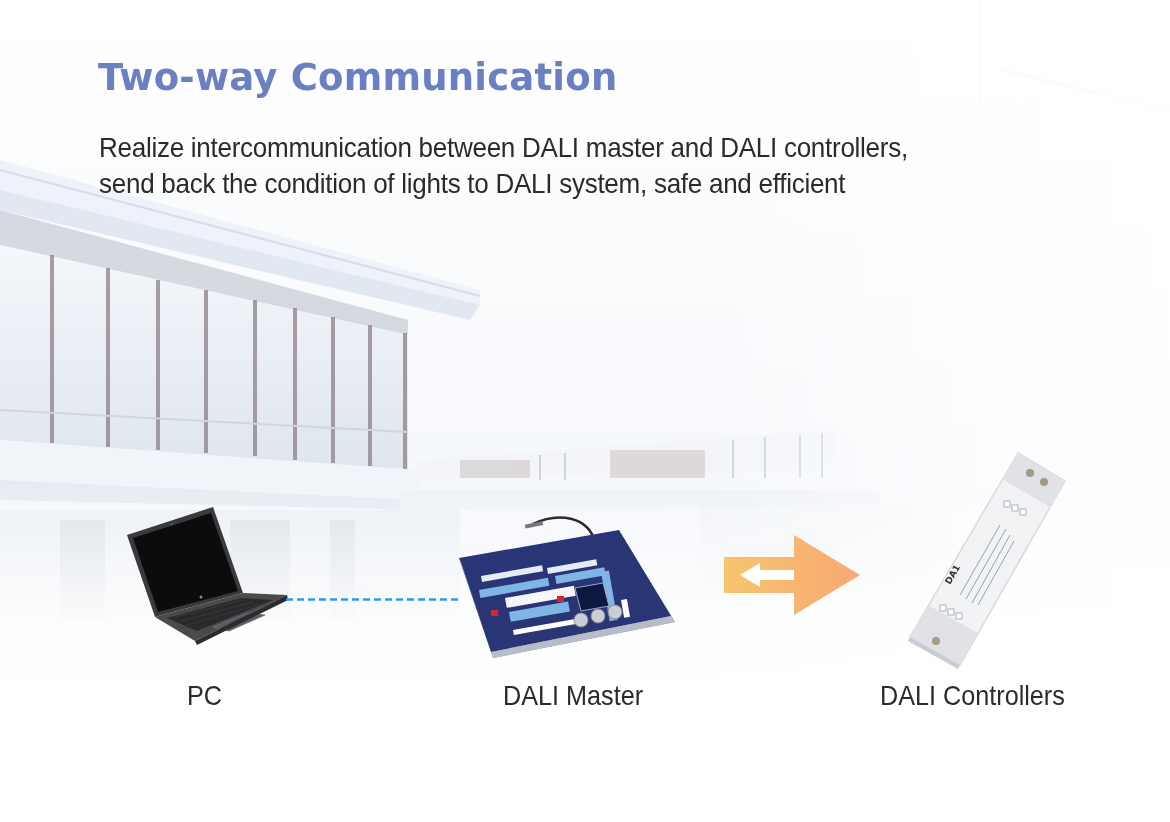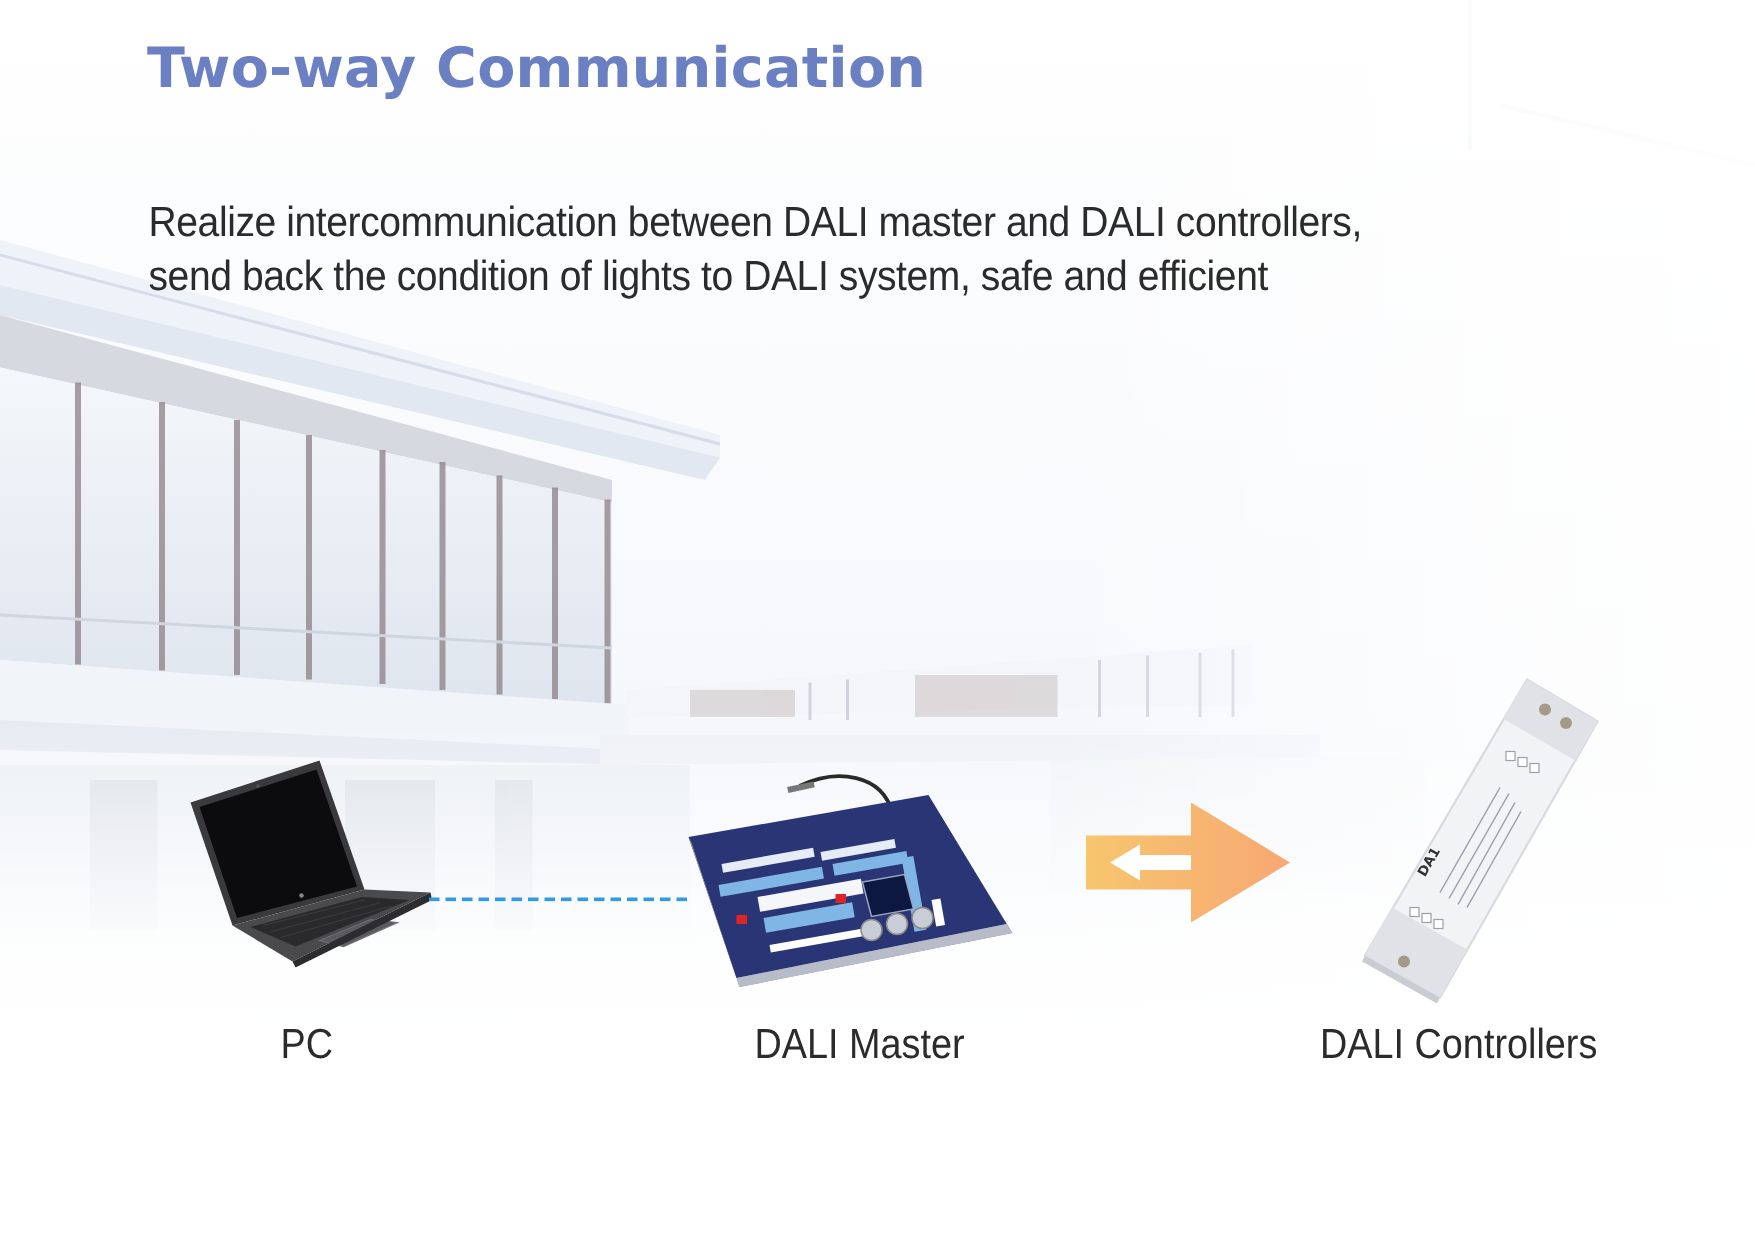--- a/index.html
+++ b/index.html
@@ -7,21 +7,21 @@
     .page { position:relative; width:1170px; height:822px; overflow:hidden; background:#ffffff; }
 
     
     .bg { position:absolute; left:0; top:0; width:1170px; height:822px; }
     .bg-fade { position:absolute; left:0; top:0; width:1170px; height:822px;
       background:
         linear-gradient(to bottom, rgba(255,255,255,0) 0px, rgba(255,255,255,0) 480px, rgba(255,255,255,0.85) 620px, #fff 700px),
         linear-gradient(to right, rgba(255,255,255,0) 0px, rgba(255,255,255,0) 700px, rgba(255,255,255,0.7) 1000px, rgba(255,255,255,0.9) 1170px);
     }
 
-    .title { position:absolute; left:98px; top:24px; margin:0; font-family:"DejaVu Sans", sans-serif; font-weight:bold; font-size:37px; letter-spacing:0.2px; color:#6b80c2; white-space:nowrap; }
+    .title { position:absolute; left:98px; top:56px; margin:0; font-family:"DejaVu Sans", sans-serif; font-weight:bold; font-size:37px; letter-spacing:0.2px; color:#6b80c2; white-space:nowrap; }
     .desc { position:absolute; left:99px; top:130px; margin:0; font-family:"Liberation Sans", sans-serif; font-size:28px; line-height:36px; color:#2b2b2b; font-weight:normal; letter-spacing:-0.3px; transform:scaleX(0.93); transform-origin:left top; white-space:nowrap; }
     .desc span { display:block; }
 
     .label { position:absolute; font-family:"Liberation Sans", sans-serif; font-size:28px; color:#2b2b2b; white-space:nowrap; transform:scaleX(0.9); transform-origin:left top; }
     .label-pc { left:187px; top:680px; }
     .label-master { left:503px; top:680px; }
     .label-ctrl { left:880px; top:680px; }
 
     .device { position:absolute; }
     .laptop { left:125px; top:505px; width:165px; height:140px; }

